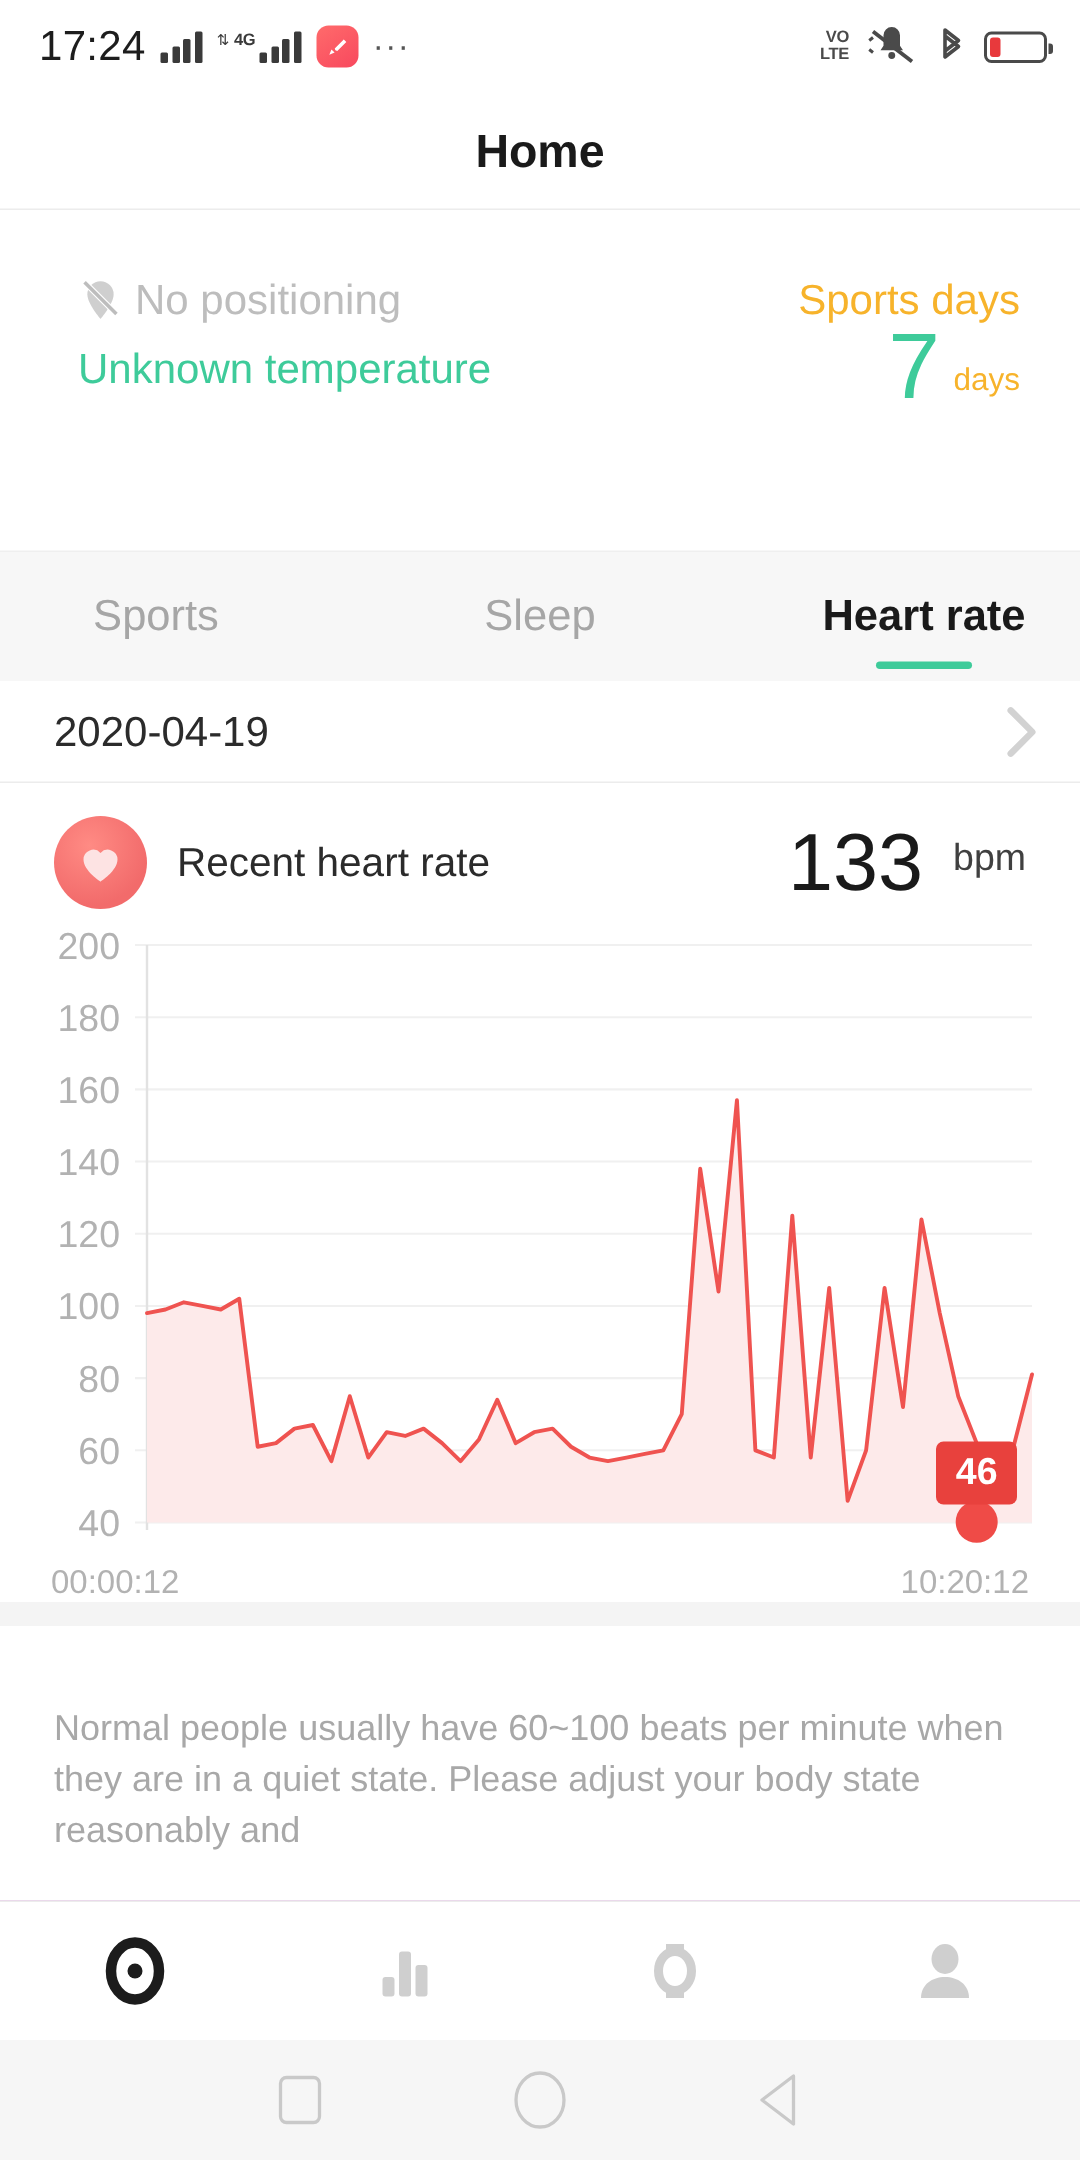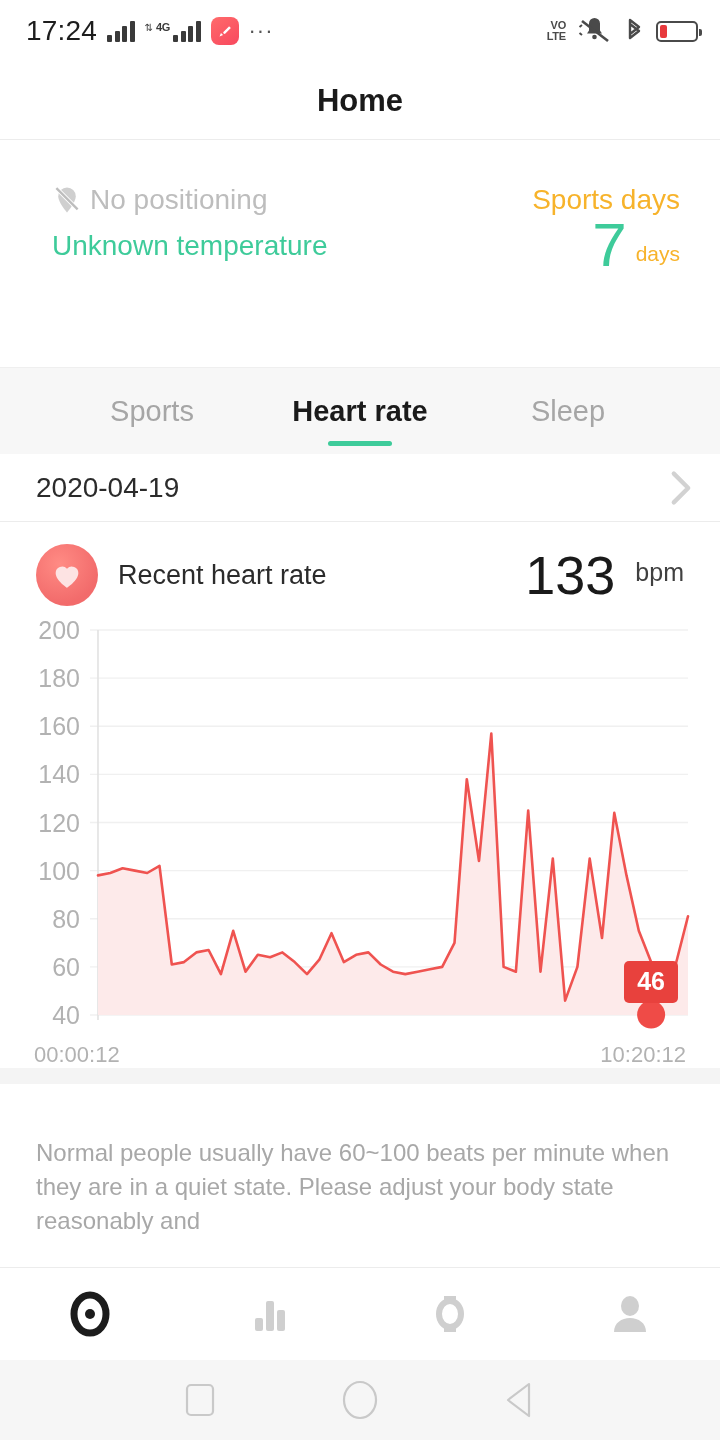--- a/index.html
+++ b/index.html
@@ -58,21 +58,21 @@
   .pos-text { font-size:28px; color:#bdbdbd; }
   .temp-text { font-size:28px; color:#3ecb9a; }
   .sum-right { text-align:right; display:flex; flex-direction:column; align-items:flex-end; }
   .sd-label { font-size:28px; color:#f7b32b; line-height:1.15; }
   .sd-row { display:flex; align-items:flex-end; gap:9px; }
   .sd-num { font-size:62px; color:#3ecb9a; line-height:.95; font-weight:normal; }
   .sd-unit { font-size:21px; color:#f7b32b; padding-bottom:9px; }
 
   
   .tabs { flex:0 0 86px; background:#f7f7f7; display:flex; align-items:center;
-          justify-content:center; gap:0; }
+          justify-content:space-between; gap:0; }
   .tab { width:208px; text-align:center; position:relative; height:86px;
          display:flex; align-items:center; justify-content:center; }
   .tab span.lbl { font-size:29px; color:#a6a6a6; }
   .tab.active span.lbl { color:#1a1a1a; font-weight:bold; }
   .tab .underline { position:absolute; bottom:8px; left:50%; transform:translateX(-50%);
                     width:64px; height:5px; background:#3ecb9a; border-radius:3px; display:none; }
   .tab.active .underline { display:block; }
 
   
   .daterow { flex:0 0 68px; background:#fff; display:flex; align-items:center;
@@ -194,27 +194,27 @@
         <span class="sd-unit">days</span>
       </div>
     </div>
   </div>
 
   <div class="tabs">
     <div class="tab">
       <span class="lbl">Sports</span>
 
     </div>
+    <div class="tab">
+      <span class="lbl">Sleep</span>
+
+    </div>
     <div class="tab active">
       <span class="lbl">Heart rate</span>
       <span class="underline"></span>
-    </div>
-    <div class="tab">
-      <span class="lbl">Sleep</span>
-
     </div>
   </div>
 
   <div class="daterow">
     <span class="dt">2020-04-19</span>
     <svg class="chev" viewBox="0 0 12 20">
       <path d="M2 2 L10 10 L2 18" stroke="#d2d2d2" stroke-width="2.4" fill="none" stroke-linecap="round" stroke-linejoin="round"></path>
     </svg>
   </div>
 

